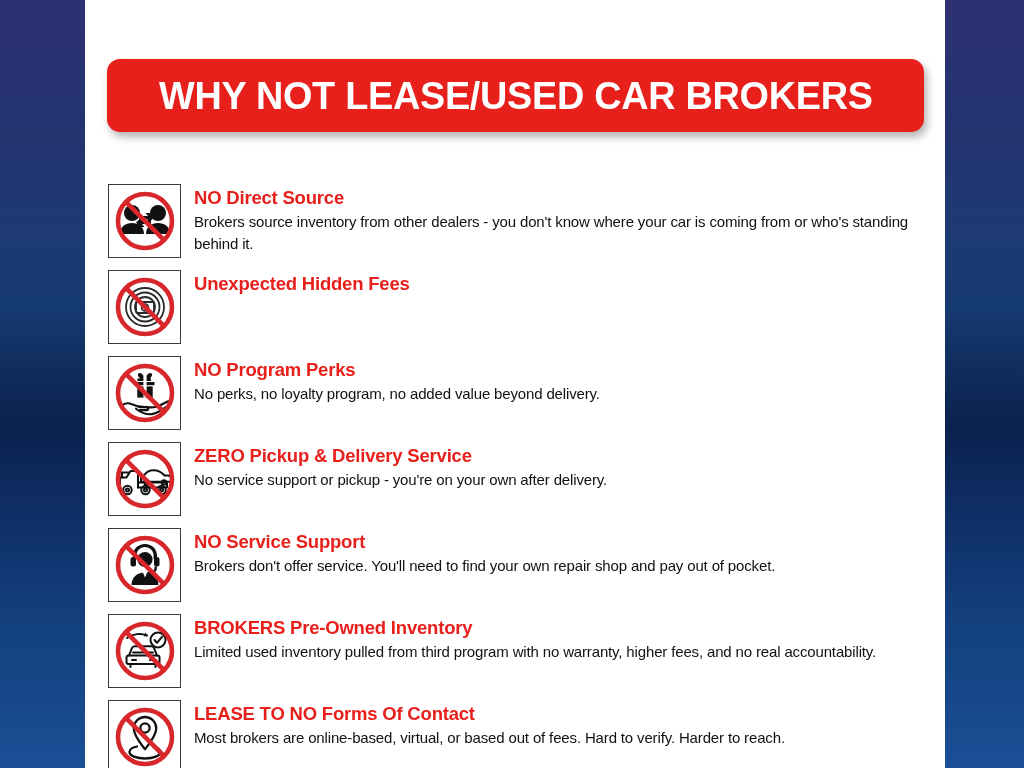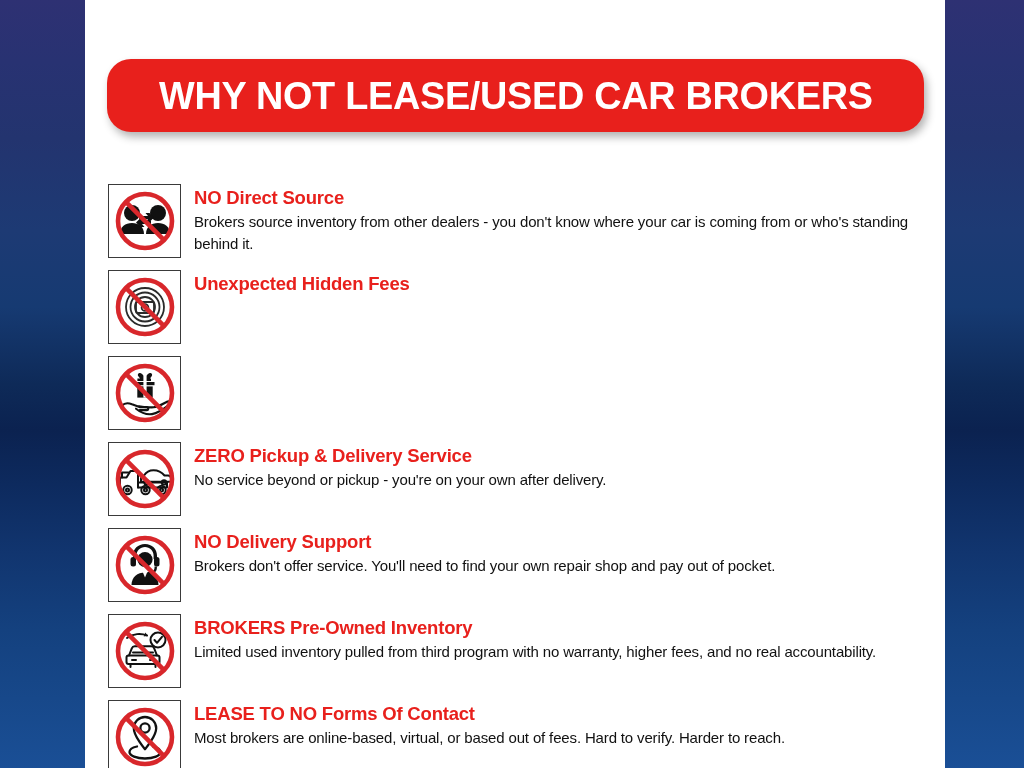--- a/index.html
+++ b/index.html
@@ -39,21 +39,21 @@
   }
 
   
   .banner {
     position: absolute;
     left: 22px;
     top: 59px;
     width: 817px;
     height: 73px;
     background: #e8201c;
-    border-radius: 24px;
+    border-radius: 13px;
     box-shadow: 3px 5px 9px rgba(0,0,0,0.30);
     display: flex;
     align-items: center;
     justify-content: center;
   }
   .banner-text {
     color: #ffffff;
     font-size: 39px;
     font-weight: bold;
     letter-spacing: -0.3px;
@@ -175,20 +175,24 @@
             <rect x="30.4" y="12" width="3.2" height="24.6" fill="#fff"></rect>
           </g>
           <g fill="none" stroke="#111" stroke-width="2.1" stroke-linejoin="round" stroke-linecap="round">
             <path d="M9 44.5c3.5-3.5 7-2.4 10-1.2l7.5 2.8h7.3c2 0 2 3 0 3h-7"></path>
             <path d="M26 45.3c5 .6 10.6 1.4 14.6 1 4.4-.5 9.2-3.4 13.4-5.6 2.3-1.2 4 1.6 2 3.2-5 4-11.6 8.4-17 9.2-6 .9-11.2-1.6-16-5.4"></path>
           </g>
           <circle cx="32" cy="32" r="27" fill="none" stroke="#d8272b" stroke-width="4.6"></circle>
           <line x1="12.9" y1="12.9" x2="51.1" y2="51.1" stroke="#d8272b" stroke-width="4.6"></line>
         </svg>
       </div>
+      <div class="row-text">
+        <div class="row-title">NO Program Perks</div>
+        <div class="row-desc">No perks, no loyalty program, no added value beyond delivery.</div>
+      </div>
     </div>
 
     <div class="row">
       <div class="icon-box">
         <svg width="64" height="64" viewBox="0 0 64 64">
           <g fill="none" stroke="#111" stroke-width="2" stroke-linejoin="round" stroke-linecap="round">
             <path d="M7 40.5V30.5h6.5l4-6.5h7.5v16.5"></path>
             <path d="M9 30.5v-5h6.5"></path>
             <path d="M25 40.5h29v-5H25"></path>
             <path d="M31 28.5c2-3.2 5-5.2 9.5-5.2 5 0 8.5 2.2 11 5.2h3.5c2 0 3 1.4 3 3v3.2H28v-3.2c0-1.6 1-3 3-3z"></path>
@@ -202,42 +206,42 @@
             <circle cx="32.5" cy="43" r="1.5"></circle>
             <circle cx="48.5" cy="43" r="4.2"></circle>
             <circle cx="48.5" cy="43" r="1.5"></circle>
           </g>
           <circle cx="32" cy="32" r="27" fill="none" stroke="#d8272b" stroke-width="4.6"></circle>
           <line x1="12.9" y1="12.9" x2="51.1" y2="51.1" stroke="#d8272b" stroke-width="4.6"></line>
         </svg>
       </div>
       <div class="row-text">
         <div class="row-title">ZERO Pickup &amp; Delivery Service</div>
-        <div class="row-desc">No service beyond or pickup - you're on your own after delivery.</div>
+        <div class="row-desc">No service support or pickup - you're on your own after delivery.</div>
       </div>
     </div>
 
     <div class="row">
       <div class="icon-box">
         <svg width="64" height="64" viewBox="0 0 64 64">
           <g fill="#111">
             <path d="M32 11c-7 0-12 5-12 11.5v3.5h3.4v-3.5c0-5 3.8-8.6 8.6-8.6s8.6 3.6 8.6 8.6v3.5H44v-3.5C44 16 39 11 32 11z"></path>
             <rect x="17.5" y="24" width="5.5" height="9.5" rx="2.5"></rect>
             <rect x="41" y="24" width="5.5" height="9.5" rx="2.5"></rect>
             <path d="M41.5 33.5v1.2c0 2.6-2.2 4.4-5 4.4h-2.2v2.4h2.2c4.2 0 7.4-3 7.4-6.8v-1.2z"></path>
             <circle cx="32" cy="26.5" r="7.6"></circle>
             <path d="M18.5 52c0-8 6-12.5 13.5-12.5S45.5 44 45.5 52z"></path>
             <path d="M29.5 38.5h5l-2.5 6z" fill="#fff"></path>
           </g>
           <circle cx="32" cy="32" r="27" fill="none" stroke="#d8272b" stroke-width="4.6"></circle>
           <line x1="12.9" y1="12.9" x2="51.1" y2="51.1" stroke="#d8272b" stroke-width="4.6"></line>
         </svg>
       </div>
       <div class="row-text">
-        <div class="row-title">NO Delivery Support</div>
+        <div class="row-title">NO Service Support</div>
         <div class="row-desc">Brokers don't offer service. You'll need to find your own repair shop and pay out of pocket.</div>
       </div>
     </div>
 
     <div class="row">
       <div class="icon-box">
         <svg width="64" height="64" viewBox="0 0 64 64">
           <g fill="none" stroke="#111" stroke-width="2" stroke-linejoin="round" stroke-linecap="round">
             <path d="M16 36.5l2.8-7.2c.5-1.3 1.6-2 3-2h16.4c1.4 0 2.5.7 3 2l2.8 7.2"></path>
             <rect x="13.5" y="36.5" width="33" height="8.5" rx="2"></rect>

